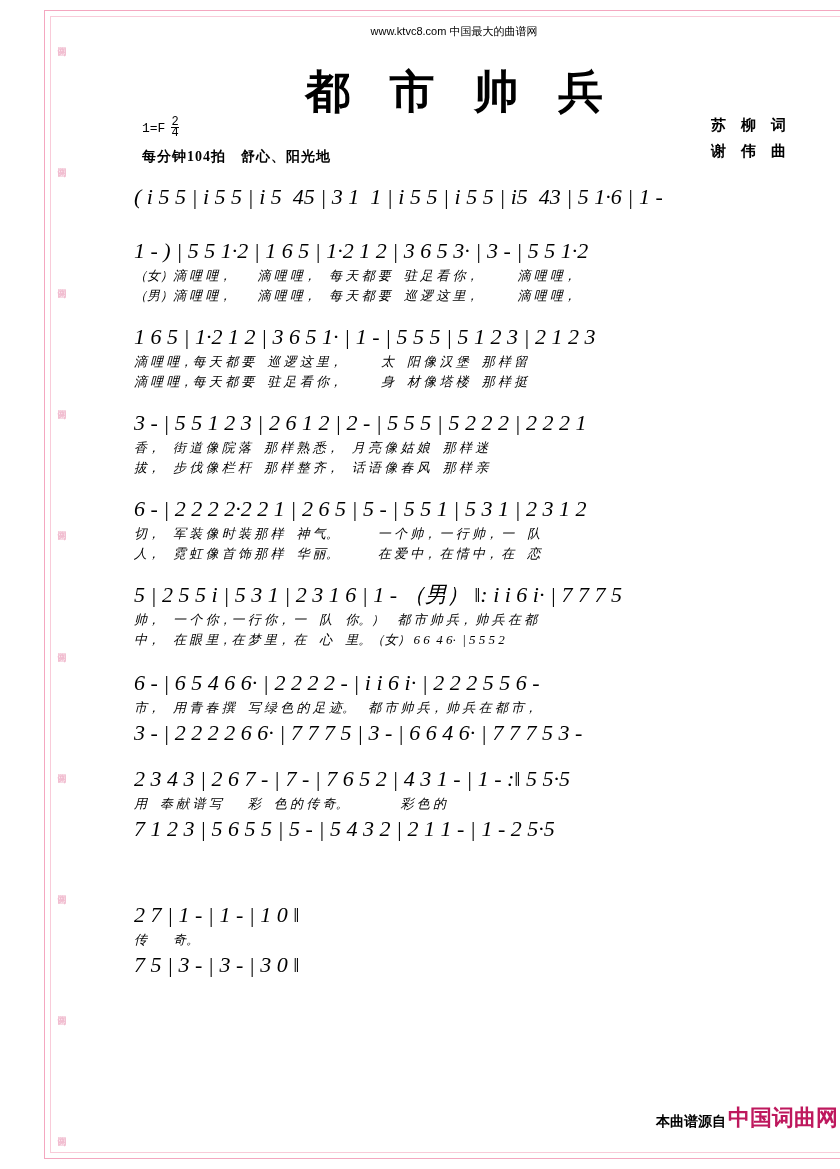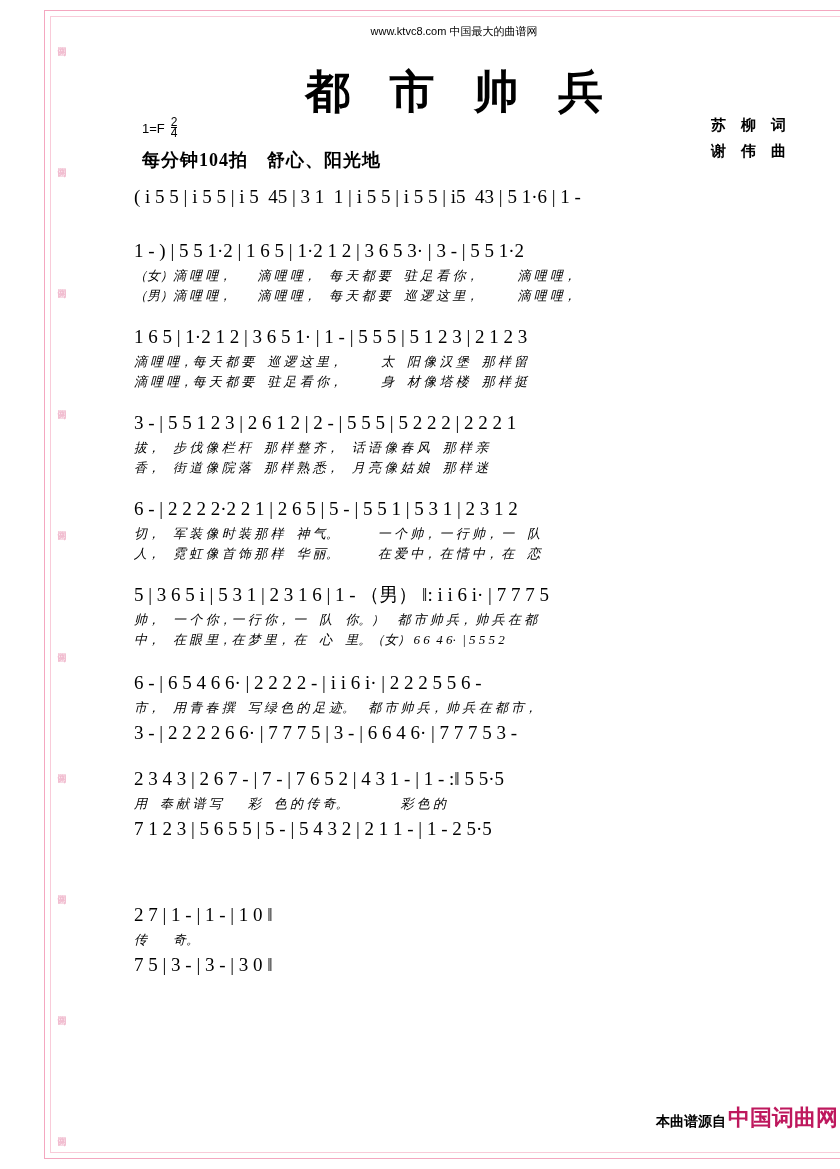--- a/index.html
+++ b/index.html
@@ -86,21 +86,21 @@
     font-family: "Liberation Serif", serif;
     font-weight: bold;
     font-size: 45px;
     letter-spacing: 14px;
     text-indent: 14px;
   }
   .key-sig {
     position: absolute;
     left: 108px;
     top: 118px;
-    font-family: Liberation Sans, sans-serif;
+    font-family: Liberation Mono, monospace;
     font-size: 13px;
     display: flex;
     align-items: center;
   }
   .meter {
     display: inline-block;
     margin-left: 6px;
     text-align: center;
     line-height: 10px;
     font-size: 12px;
@@ -108,21 +108,21 @@
     top: -1px;
   }
   .meter .num { display: block; }
   .meter .den { display: block; border-top: 1px solid #000; }
   .tempo {
     position: absolute;
     left: 108px;
     top: 148px;
     font-family: "Liberation Serif", serif;
     font-weight: bold;
-    font-size: 18px;
+    font-size: 14px;
     letter-spacing: 1px;
   }
   .credits {
     position: absolute;
     right: 88px;
     top: 112px;
     text-align: left;
     font-family: "Liberation Serif", serif;
     font-weight: bold;
     font-size: 15px;
@@ -130,26 +130,27 @@
   }
 
   
   .staff {
     position: absolute;
     left: 100px;
     width: 640px;
     font-family: "Liberation Serif", serif;
   }
   .notes {
-    font-size: 19px;
+    font-size: 22px;
     letter-spacing: 0px;
     white-space: pre;
     height: 30px;
     line-height: 30px;
     border-bottom: 0;
+    font-style: italic;
   }
   .lyr {
     font-size: 13px;
     white-space: pre;
     height: 20px;
     line-height: 20px;
     letter-spacing: 0px;
     font-style: italic;
   }
 
@@ -234,32 +235,32 @@
   </div>
 
   <div class="staff" style="top:322px;">
     <div class="notes">1 6 5 | 1·2 1 2 | 3 6 5 1· | 1 - | 5 5 5 | 5 1 2 3 | 2 1 2 3</div>
     <div class="lyr">滴 哩 哩，每 天 都 要　巡 逻 这 里，　　　太　阳 像 汉 堡　那 样 留</div>
     <div class="lyr">滴 哩 哩，每 天 都 要　驻 足 看 你，　　　身　材 像 塔 楼　那 样 挺</div>
   </div>
 
   <div class="staff" style="top:408px;">
     <div class="notes">3 - | 5 5 1 2 3 | 2 6 1 2 | 2 - | 5 5 5 | 5 2 2 2 | 2 2 2 1</div>
+    <div class="lyr">香，　街 道 像 院 落　那 样 熟 悉，　月 亮 像 姑 娘　那 样 迷</div>
     <div class="lyr">拔，　步 伐 像 栏 杆　那 样 整 齐，　话 语 像 春 风　那 样 亲</div>
-    <div class="lyr">香，　街 道 像 院 落　那 样 熟 悉，　月 亮 像 姑 娘　那 样 迷</div>
   </div>
 
   <div class="staff" style="top:494px;">
     <div class="notes">6 - | 2 2 2 2·2 2 1 | 2 6 5 | 5 - | 5 5 1 | 5 3 1 | 2 3 1 2</div>
     <div class="lyr">切，　军 装 像 时 装 那 样　神 气。　　　一 个 帅， 一 行 帅， 一　队</div>
     <div class="lyr">人，　霓 虹 像 首 饰 那 样　华 丽。　　　在 爱 中， 在 情 中， 在　恋</div>
   </div>
 
   <div class="staff" style="top:580px;">
-    <div class="notes">5 | 3 6 5 i | 5 3 1 | 2 3 1 6 | 1 - （男） ‖: i i 6 i· | 7 7 7 5</div>
+    <div class="notes">5 | 2 5 5 i | 5 3 1 | 2 3 1 6 | 1 - （男） ‖: i i 6 i· | 7 7 7 5</div>
     <div class="lyr">帅，　一 个 你，一 行 你， 一　队　你。）　都 市 帅 兵， 帅 兵 在 都</div>
     <div class="lyr">中，　在 眼 里，在 梦 里， 在　心　里。（女） 6 6  4 6·  | 5 5 5 2</div>
   </div>
 
   <div class="staff" style="top:668px;">
     <div class="notes">6 - | 6 5 4 6 6· | 2 2 2 2 - | i i 6 i· | 2 2 2 5 5 6 -</div>
     <div class="lyr">市，　用 青 春 撰　写 绿 色 的 足 迹。　都 市 帅 兵， 帅 兵 在 都 市，</div>
     <div class="notes">3 - | 2 2 2 2 6 6· | 7 7 7 5 | 3 - | 6 6 4 6· | 7 7 7 5 3 -</div>
   </div>
 

